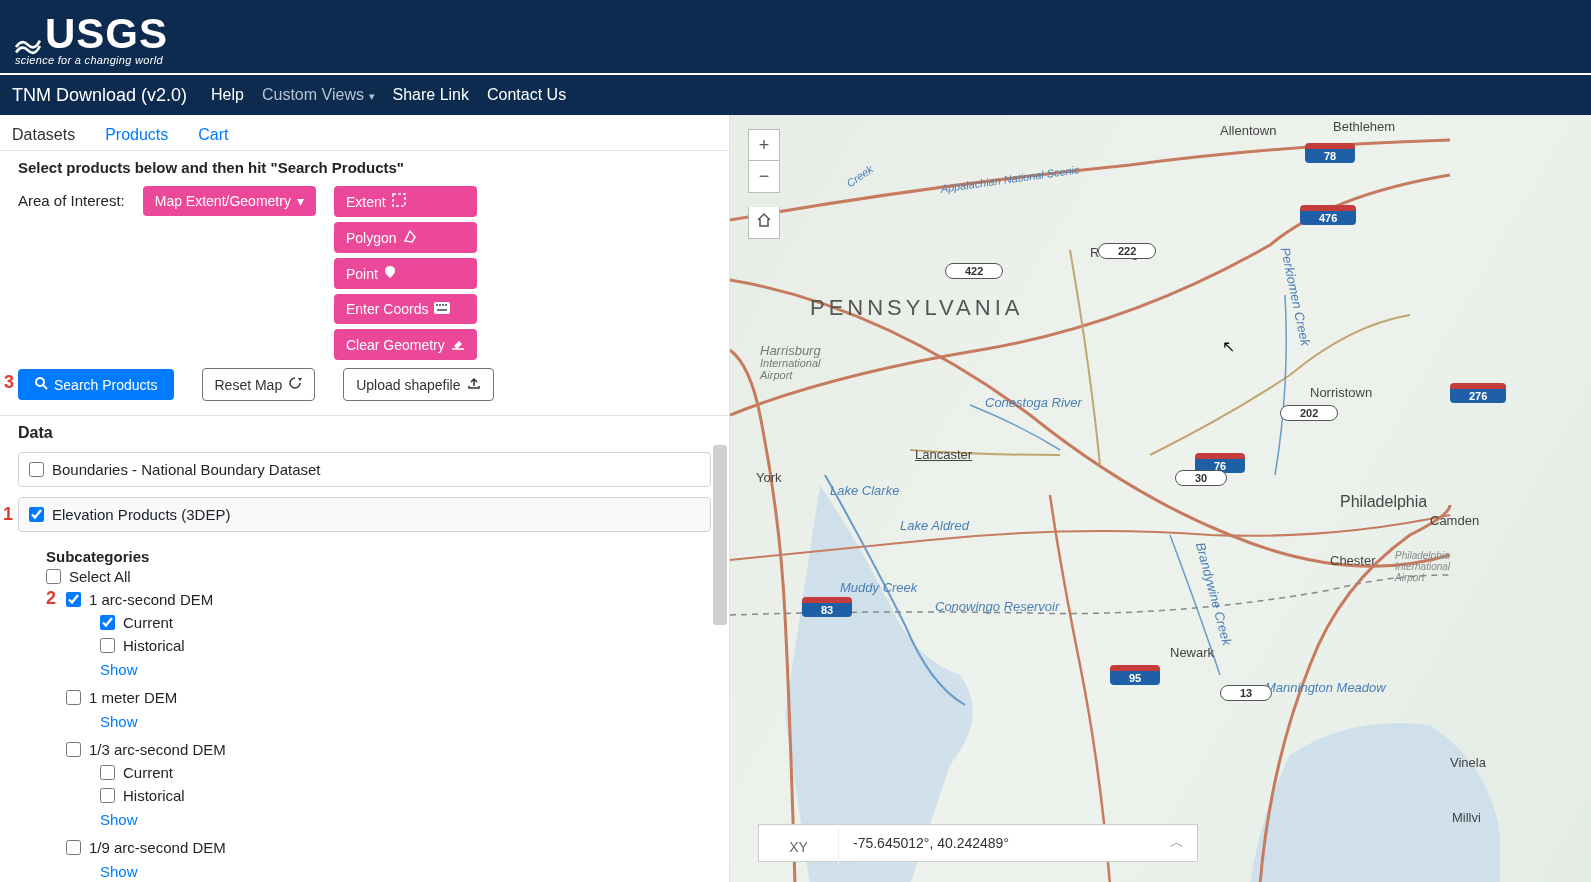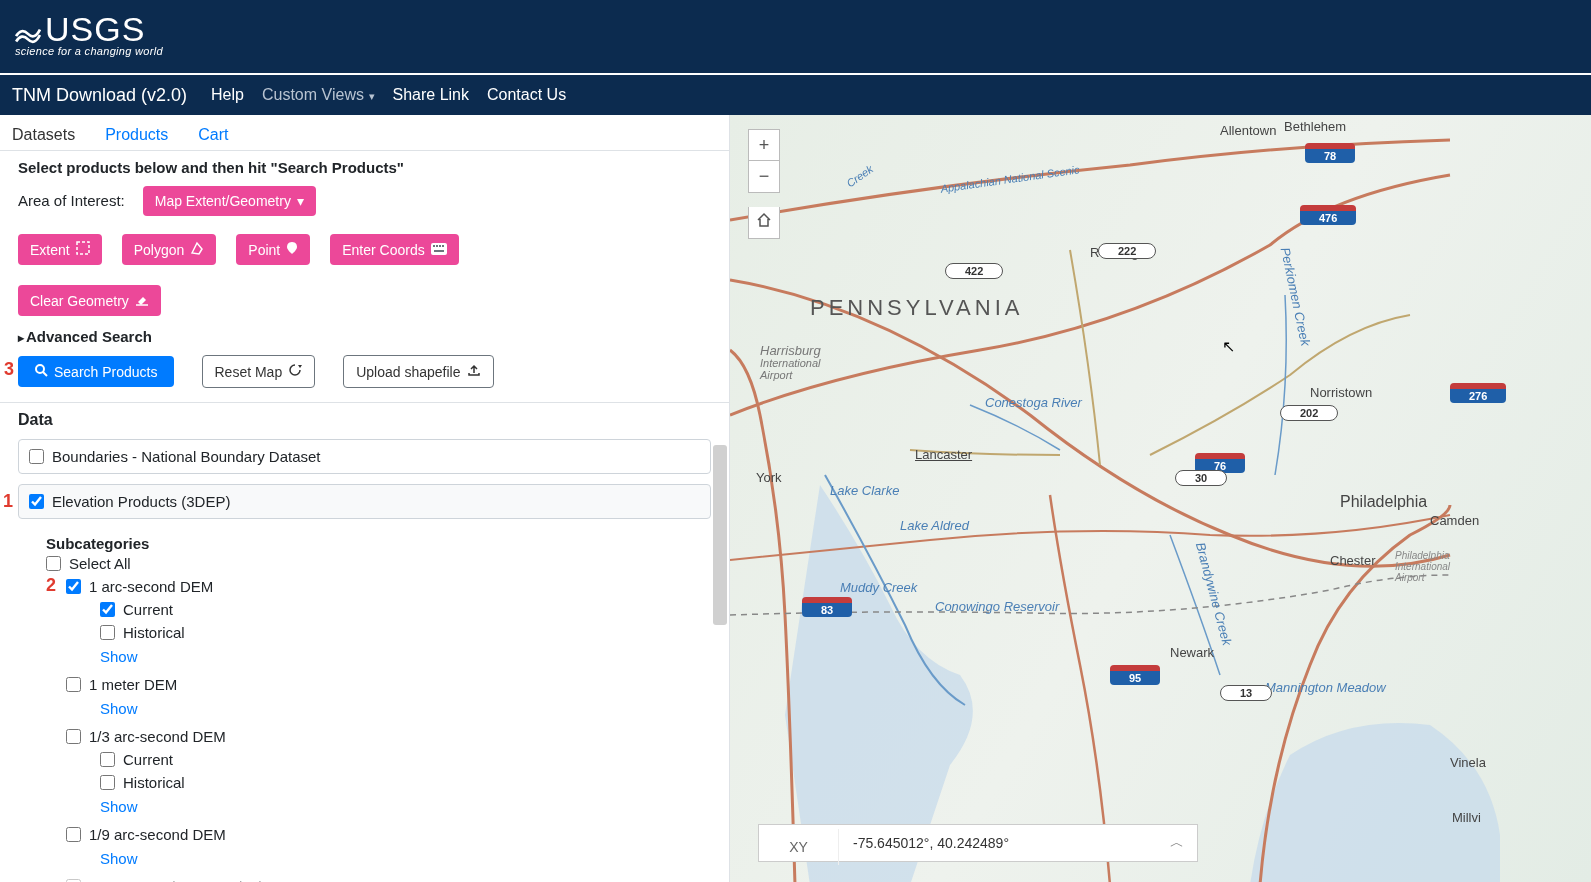--- a/index.html
+++ b/index.html
@@ -16,22 +16,22 @@
     background: #0c2b4f;
     height: 75px;
     padding: 10px 15px;
     border-bottom: 2px solid #fff;
   }
   .usgs-logo {
     color: #fff;
     display: inline-block;
   }
   .usgs-logo .main {
-    font-size: 34px;
-    font-weight: 400;
+    font-size: 42px;
+    font-weight: 700;
     letter-spacing: 1px;
     display: flex;
     align-items: center;
     gap: 4px;
   }
   .usgs-logo .wave {
     display: inline-block;
     width: 26px;
     height: 26px;
   }
@@ -130,22 +130,23 @@
     color: #fff;
   }
   .btn-outline {
     background: #fff;
     color: #333;
     border: 1px solid #6c757d;
   }
   .aoi-buttons {
     display: flex;
     flex-wrap: wrap;
-    gap: 20px;
+    gap: 5px;
     max-width: 520px;
+    flex-direction: column;
   }
   .adv-search {
     font-weight: 700;
     font-size: 15px;
     margin: 12px 0 10px 0;
     cursor: pointer;
   }
   .adv-search .tri { font-size: 12px; margin-right: 2px; }
   .action-row {
     display: flex;
@@ -420,23 +421,20 @@
           <button class="btn btn-grey">
             <span>Clear Geometry</span>
             <span class="icon"><svg width="14" height="14">
                   <path d="M3 10 L8 5 L11 8 L6 13 Z" fill="#fff"></path>
                   <line x1="1" y1="13" x2="13" y2="13" stroke="#fff" stroke-width="1.5"></line>
                 </svg></span>
           </button>
         </div>
       </div>
 
-      <div class="adv-search">
-        <span class="tri">▸</span><span>Advanced Search</span>
-      </div>
 
       <div class="action-row">
         <span class="step-badge step-3">3</span>
         <button class="btn btn-blue">
           <span class="icon"><svg width="14" height="14">
                 <circle cx="6" cy="6" r="4" fill="none" stroke="#fff" stroke-width="2"></circle>
                 <line x1="9" y1="9" x2="13" y2="13" stroke="#fff" stroke-width="2"></line>
               </svg></span>
           <span>Search Products</span>
         </button>
@@ -565,21 +563,21 @@
       <div class="ctl home">
         <span><svg width="16" height="16">
               <path d="M2 8 L8 2 L14 8 M4 7 L4 14 L12 14 L12 7" fill="none" stroke="#555" stroke-width="1.5"></path>
             </svg></span>
       </div>
     </div>
 
     <div class="map-label big" style="top:180px; left:80px;">PENNSYLVANIA</div>
 
     <div class="map-label" style="top:8px; left:490px;">Allentown</div>
-    <div class="map-label" style="top:4px; left:554px;">Bethlehem</div>
+    <div class="map-label" style="top:4px; left:603px;">Bethlehem</div>
     <div class="map-label" style="top:130px; left:360px;">Reading</div>
     <div class="map-label" style="top:332px; left:185px;text-decoration:underline;">Lancaster</div>
     <div class="map-label" style="top:355px; left:26px;">York</div>
     <div class="map-label" style="top:228px; left:30px; font-style:italic; color:#777;">Harrisburg</div>
     <div class="map-label" style="top:242px; left:30px; font-style:italic; color:#777; font-size:11px;">International</div>
     <div class="map-label" style="top:254px; left:30px; font-style:italic; color:#777; font-size:11px;">Airport</div>
     <div class="map-label" style="top:270px; left:580px;">Norristown</div>
     <div class="map-label" style="top:378px; left:610px; font-size:16px;">Philadelphia</div>
     <div class="map-label" style="top:398px; left:700px;">Camden</div>
     <div class="map-label" style="top:438px; left:600px;">Chester</div>

